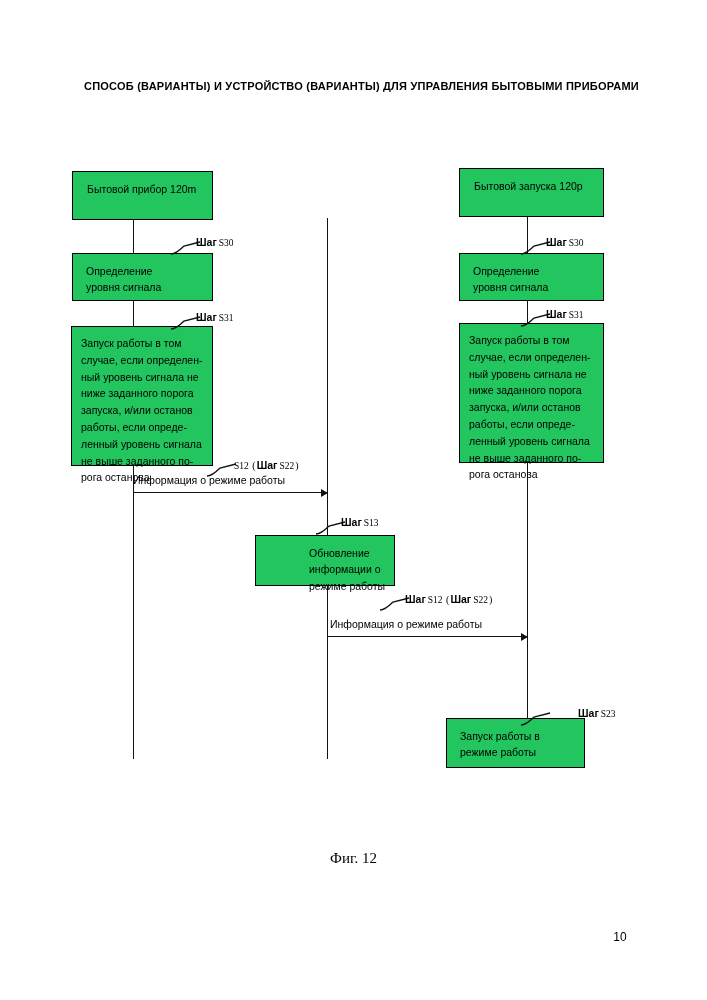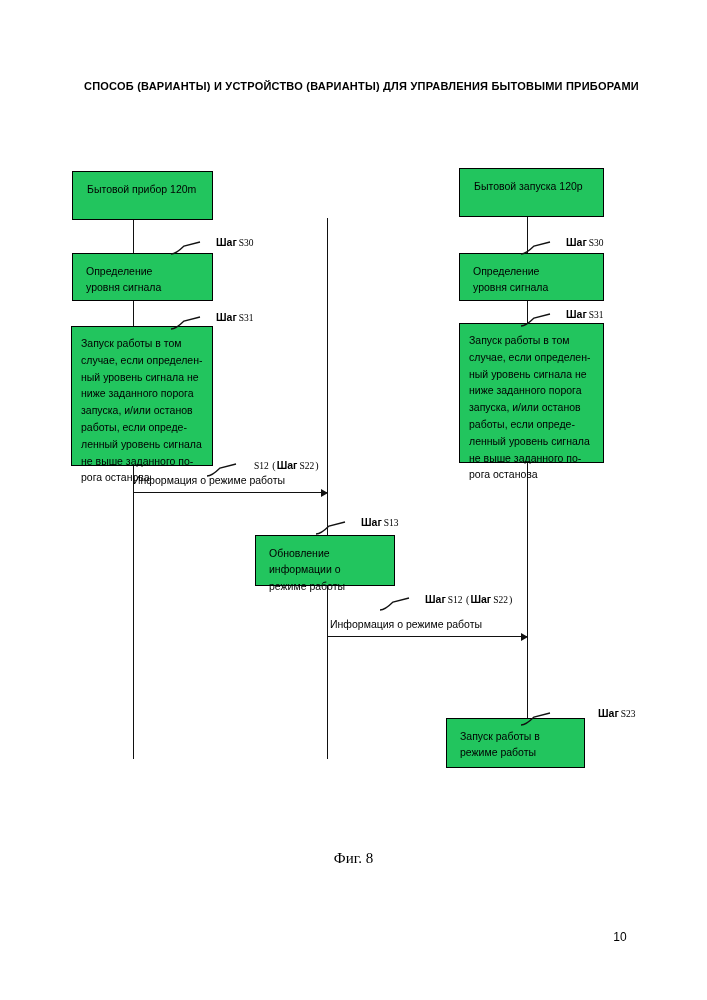--- a/index.html
+++ b/index.html
@@ -101,21 +101,20 @@
   .para-box .box-text {
     padding: 8px 6px 6px 9px;
     line-height: 1.60;
   }
 
   
   .step-label {
     position: absolute;
     white-space: nowrap;
     z-index: 6;
-    margin-left: 20px;
   }
   .step-label .step-word {
     font-family: "Liberation Sans", sans-serif;
     font-size: 10.5px;
     font-weight: 700;
   }
   .step-label .step-code {
     font-family: "Liberation Serif", serif;
     font-size: 9.5px;
     font-weight: 400;
@@ -219,21 +218,21 @@
   <div class="msg-line" style="left:134px; top:492px; width:193px;"></div>
   <div class="msg-head" style="left:321px; top:488.5px;"></div>
 
   <div class="step-label" style="left:341px; top:512px;">
     <span class="step-word">Шаг</span><span class="step-code">S13</span>
   </div>
   <svg class="leader" style="left:315px; top:521px;" width="32" height="14" viewBox="0 0 32 14">
     <path d="M1,13 C6,13 10,9 14,5 L30,1" fill="none" stroke="#111" stroke-width="1.3"></path>
   </svg>
 
-  <div class="node-box proc-box" style="left:255px; top:535px; width:140px; height:51px;">
+  <div class="node-box proc-box" style="left:255px; top:535px; width:140px; height:51px;padding-left:40px;">
     <span class="box-text">Обновление
 информации о
 режиме работы</span>
   </div>
 
   <div class="step-label" style="left:405px; top:589px;">
     <span class="step-word">Шаг</span><span class="step-code">S12</span><span class="paren">&nbsp;(</span><span class="step-word">Шаг</span><span class="step-code">S22</span><span class="paren">)</span>
   </div>
   <svg class="leader" style="left:379px; top:597px;" width="32" height="14" viewBox="0 0 32 14">
     <path d="M1,13 C6,13 10,9 14,5 L30,1" fill="none" stroke="#111" stroke-width="1.3"></path>
@@ -279,17 +278,17 @@
   </div>
   <svg class="leader" style="left:520px; top:712px;" width="32" height="14" viewBox="0 0 32 14">
     <path d="M1,13 C6,13 10,9 14,5 L30,1" fill="none" stroke="#111" stroke-width="1.3"></path>
   </svg>
 
   <div class="node-box proc-box" style="left:446px; top:718px; width:139px; height:50px;">
     <span class="box-text">Запуск работы в
 режиме работы</span>
   </div>
 
-  <div class="fig-caption">Фиг. 8</div>
+  <div class="fig-caption">Фиг. 12</div>
 
   <div class="page-number">10</div>
 
 </div>
 
 </body></html>

